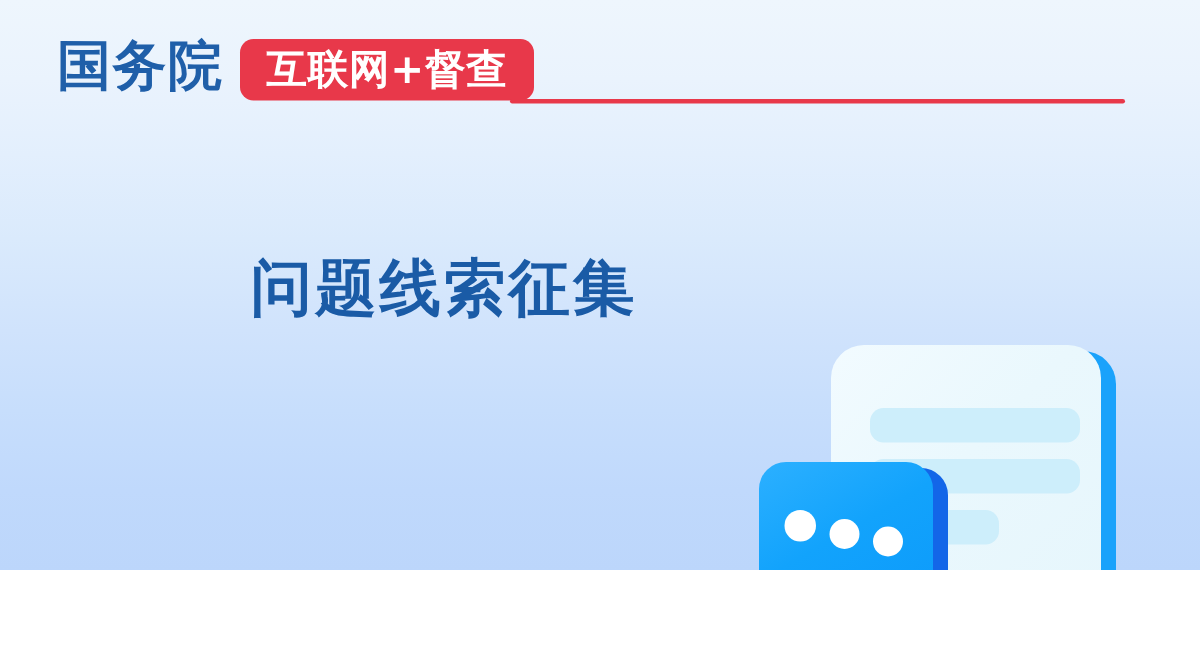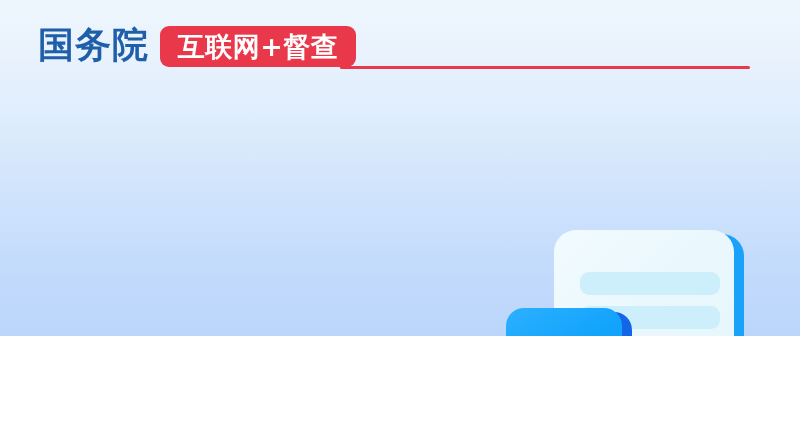--- a/index.html
+++ b/index.html
@@ -10,21 +10,21 @@
     overflow: hidden;
   }
 
   body {
     font-family: "Liberation Sans", "DejaVu Sans", sans-serif;
   }
 
   #banner {
     position: relative;
     width: 800px;
-    height: 336px;
+    height: 380px;
     overflow: hidden;
     background: linear-gradient(to bottom,
                 #eef6fd 0%,
                 #eaf3fd 14%,
                 #e3effd 27%,
                 #daeafc 42%,
                 #d0e3fc 58%,
                 #c7defc 72%,
                 #c0d9fc 86%,
                 #bcd6fb 100%);
@@ -225,20 +225,21 @@
     <div id="gov-logo">国务院</div>
 
     <div id="badge">
       <span id="badge-label">互联网+督查</span>
     </div>
 
     <div id="header-rule"></div>
   </div>
 
   <div id="title-block">
+    <div class="title-line">问题线索征集</div>
   </div>
 
   <div id="illustration">
 
     <div id="bubble-back-outline"></div>
     <div id="bubble-back-tail"></div>
     <div id="bubble-back"></div>
 
     <div class="back-line" id="back-line-1"></div>
     <div class="back-line" id="back-line-2"></div>

